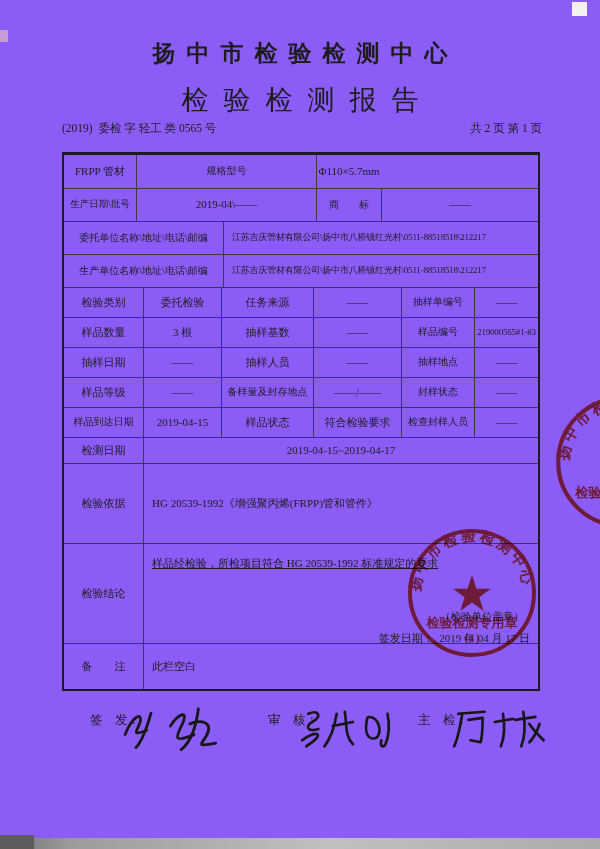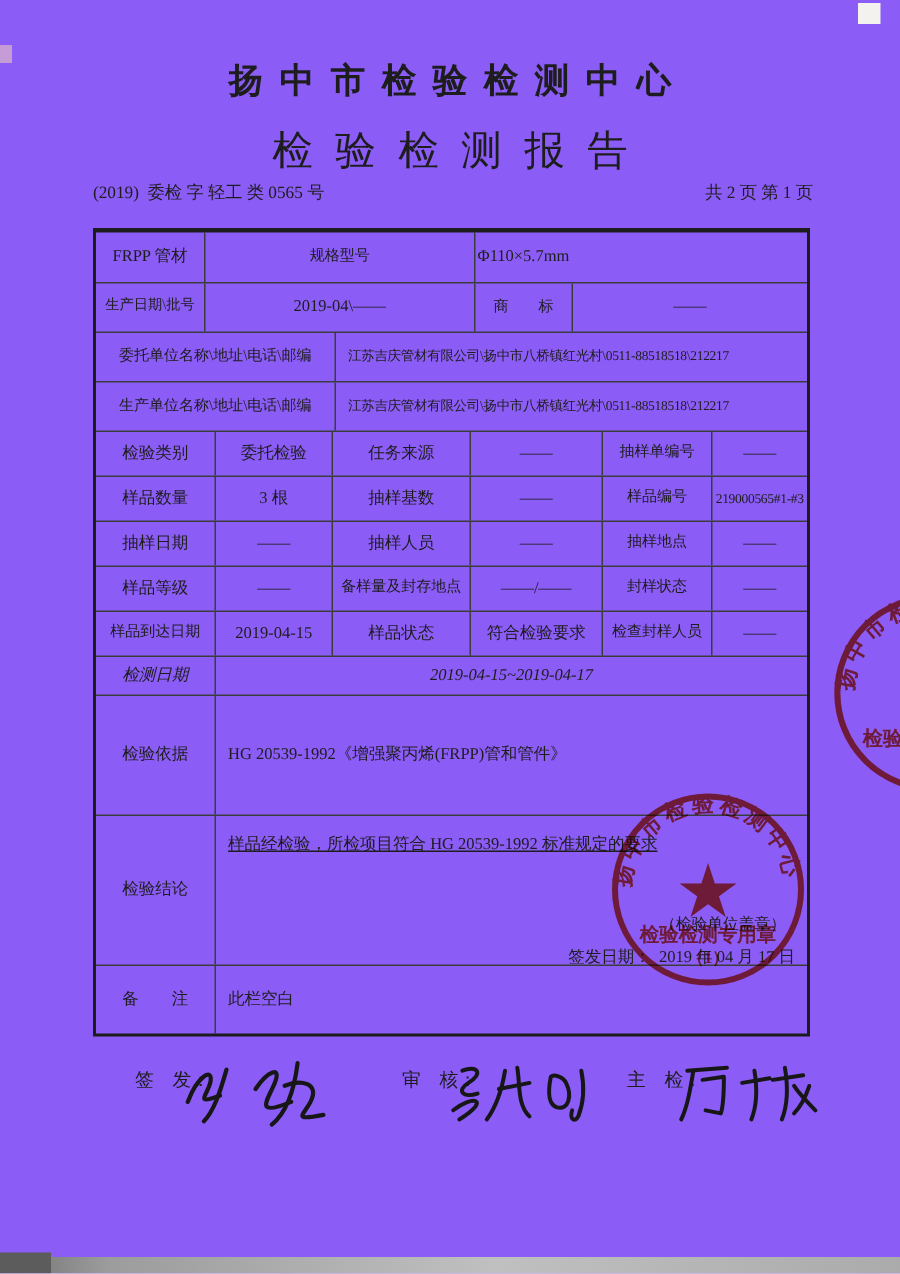--- a/index.html
+++ b/index.html
@@ -26,21 +26,21 @@
   
   .t-table{
     position:absolute;left:62px;top:152px;width:478px;
     border:2px solid #1c1c1c;border-top-width:3px;box-sizing:border-box;
   }
   .tr{display:grid;border-top:1px solid #3c3c3c;box-sizing:border-box;}
   .tr:first-child{border-top:none;}
   .rA{grid-template-columns:72px 180px 65px 1fr;height:33px;}
   .rB{grid-template-columns:159px 1fr;height:33px;}
   .rC{grid-template-columns:79px 78px 92px 88px 73px 1fr;height:30px;}
-  .rD{grid-template-columns:79px 1fr;height:26px;font-style:italic;}
+  .rD{grid-template-columns:79px 1fr;height:26px;}
   .rBasis{grid-template-columns:79px 1fr;height:80px;}
   .rConc{grid-template-columns:79px 1fr;height:100px;}
   .rRemark{grid-template-columns:79px 1fr;height:46px;}
   .cell{
     display:flex;align-items:center;justify-content:center;text-align:center;
     border-left:1px solid #3c3c3c;box-sizing:border-box;
     font-size:11px;line-height:1.25;padding:1px 2px;
     white-space:pre-wrap;overflow:hidden;
   }
   .cell:first-child{border-left:none;}

